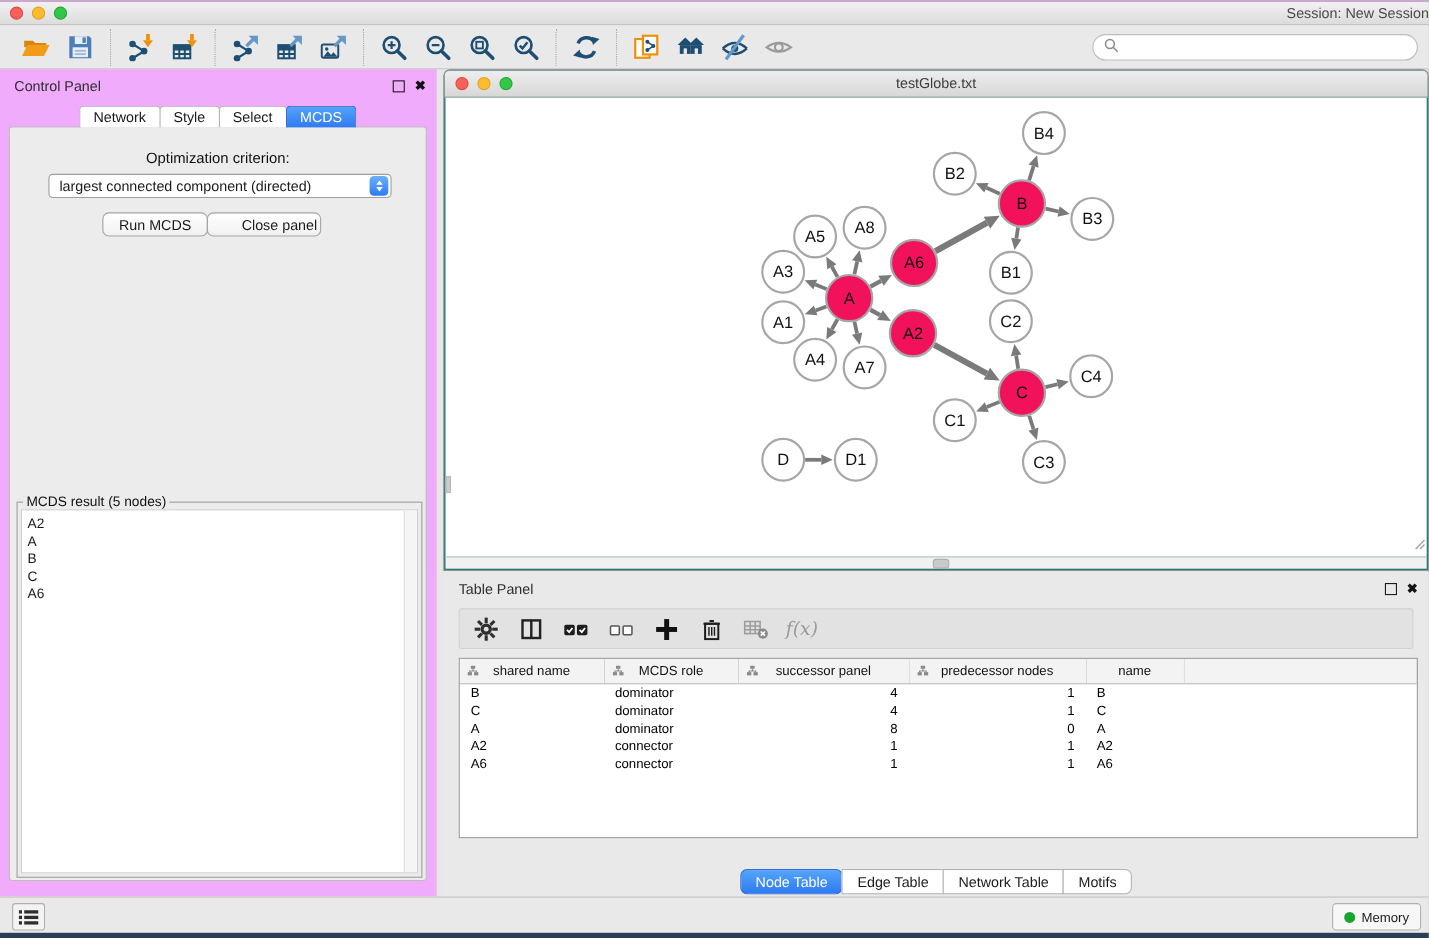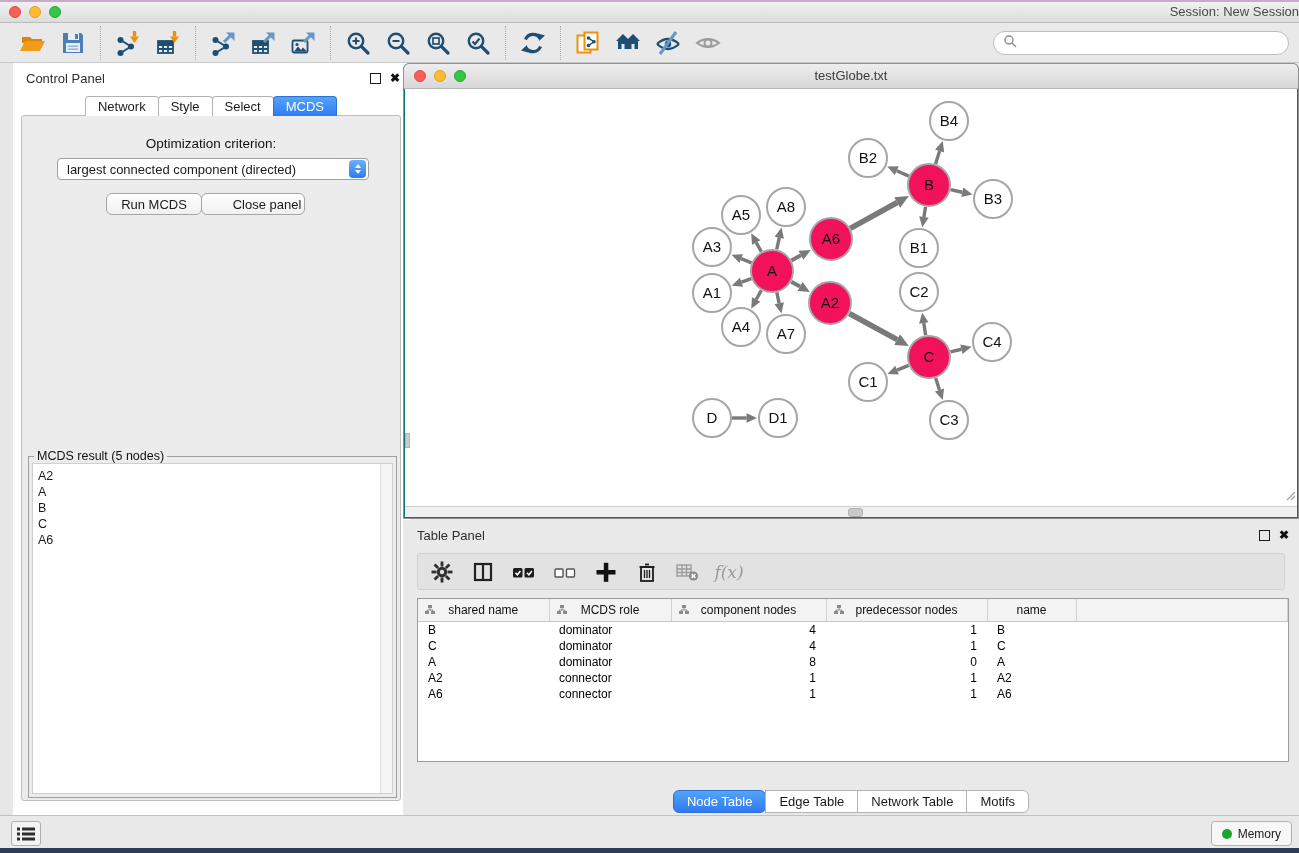--- a/index.html
+++ b/index.html
@@ -26,21 +26,21 @@
                border:1px solid #bdbdbd;border-radius:13px;display:flex;align-items:center;
                padding:0 9px;box-sizing:border-box;gap:5px;}
   .search-wrap input{border:none;outline:none;flex:1;font-size:12px;background:transparent;
                      font-family:"Liberation Sans",sans-serif;}
   
   .panel-title{position:absolute;left:13px;top:8px;font-size:13px;color:#2e2e2e;}
   .panel-controls{position:absolute;right:10px;top:9px;display:flex;gap:9px;align-items:center;}
   .float-btn{width:9px;height:9px;border:1.5px solid #1c1c1c;display:inline-block;}
   .close-btn{font-size:12px;font-weight:bold;color:#111;line-height:12px;cursor:pointer;}
   
-  .control-panel{position:absolute;left:0;top:63px;width:397px;height:752px;background:#ffffff;margin-left:13px;}
+  .control-panel{position:absolute;left:0;top:63px;width:397px;height:752px;background:#f0abfc;}
   .cp-tabs{position:absolute;left:0;top:33px;width:100%;display:flex;justify-content:center;z-index:2;}
   .tab{height:19px;line-height:19px;padding:0 12px;background:#fff;border:1px solid #b3b3b3;
        border-bottom:none;border-radius:4px 4px 0 0;font-size:13px;margin-left:-1px;cursor:pointer;}
   .tab.active{background:linear-gradient(#55a4f8,#2e7af3);color:#fff;border-color:#2e6fd6;}
   .cp-body{position:absolute;left:8px;right:9px;top:52px;bottom:14px;background:#ececec;
            border:1px solid #bdbdbd;border-radius:3px;}
   .opt-label{position:absolute;top:20px;width:100%;text-align:center;font-size:13.5px;color:#111;}
   .select-box{position:absolute;left:35px;top:42px;width:312px;height:22px;background:#fff;
               border:1px solid #9f9f9f;border-radius:4px;display:flex;align-items:center;
               box-sizing:border-box;cursor:pointer;}
@@ -579,21 +579,21 @@
                     <rect x="3" width="4" height="3"></rect>
                     <rect y="6" width="4" height="3"></rect>
                     <rect x="6" y="6" width="4" height="3"></rect>
                     <path d="M5 3 v2 M2 6 V5 h6 v1" stroke="#8a8a8a" fill="none" stroke-width="1"></path>
                   </svg></span><span>MCDS role</span></th>
               <th><span class="th-ic"><svg width="10" height="10" viewBox="0 0 10 10" fill="#8a8a8a">
                     <rect x="3" width="4" height="3"></rect>
                     <rect y="6" width="4" height="3"></rect>
                     <rect x="6" y="6" width="4" height="3"></rect>
                     <path d="M5 3 v2 M2 6 V5 h6 v1" stroke="#8a8a8a" fill="none" stroke-width="1"></path>
-                  </svg></span><span>component nodes</span></th>
+                  </svg></span><span>successor panel</span></th>
               <th><span class="th-ic"><svg width="10" height="10" viewBox="0 0 10 10" fill="#8a8a8a">
                     <rect x="3" width="4" height="3"></rect>
                     <rect y="6" width="4" height="3"></rect>
                     <rect x="6" y="6" width="4" height="3"></rect>
                     <path d="M5 3 v2 M2 6 V5 h6 v1" stroke="#8a8a8a" fill="none" stroke-width="1"></path>
                   </svg></span><span>predecessor nodes</span></th>
               <th><span>name</span></th>
               <th></th>
             </tr>
           </thead>

